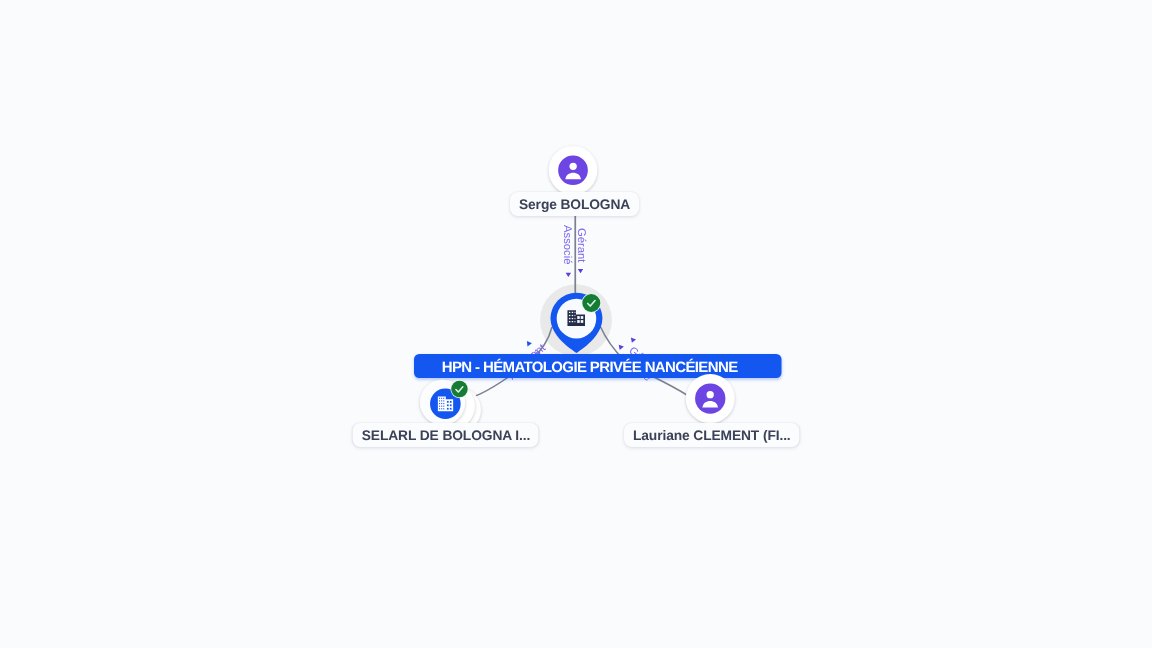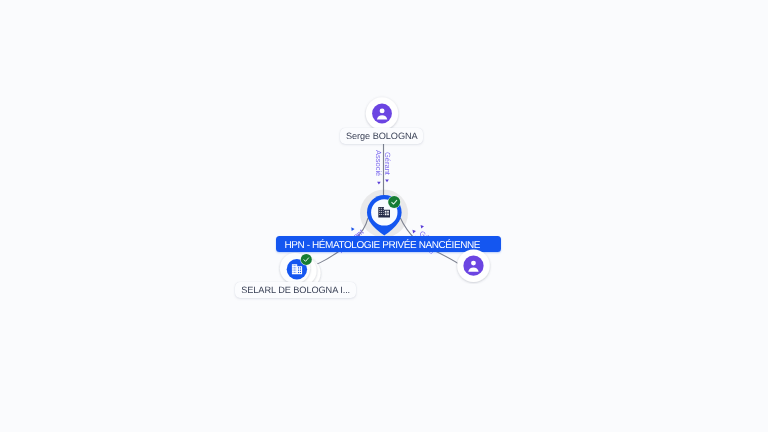--- a/index.html
+++ b/index.html
@@ -3,23 +3,23 @@
 <meta charset="utf-8">
 <style>
   html,body{margin:0;padding:0;}
   body{width:768px;height:432px;background:#fafbfd;font-family:"Liberation Sans",sans-serif;overflow:hidden;
         -webkit-font-smoothing:antialiased;text-rendering:geometricPrecision;}
   #graph{position:relative;width:768px;height:432px;background:#fafbfd;}
   svg.layer{position:absolute;left:0;top:0;width:768px;height:432px;overflow:visible;}
   .nodewrap{position:absolute;}
   .lbl{position:absolute;white-space:nowrap;font-size:9.2px;color:#3b4257;background:#fbfcfe;
        border-radius:5px;line-height:16.8px;height:16px;padding:0 5.8px;letter-spacing:-0.07px;
-       box-shadow:0 1px 2.5px rgba(96,108,140,.14),0 0 1px rgba(96,108,140,.2);}
+       box-shadow:0 1px 2.5px rgba(96,108,140,.14),0 0 1px rgba(96,108,140,.2);font-weight:bold;}
   .lbl.sel{background:#1456f0;color:#fff;height:16px;line-height:19.4px;border-radius:3.5px;font-size:10px;
-           padding:0 9px;letter-spacing:-0.42px;width:207.5px;box-shadow:0 1px 2px rgba(20,86,240,.28);}
+           padding:0 19px;letter-spacing:-0.42px;width:207.5px;box-shadow:0 1px 2px rgba(20,86,240,.28);}
   .elbl{position:absolute;font-size:7.5px;color:#7b68ee;white-space:nowrap;
         transform-origin:0 0;letter-spacing:0px;}
 </style>
 </head>
 <body>
 
 <div id="graph">
 
   <svg class="layer" viewBox="0 0 768 432">
     <circle cx="384" cy="213.5" r="24" fill="#e9e9ea"></circle>
@@ -158,14 +158,15 @@
           <filter id="psh2" x="-45%" y="-45%" width="190%" height="190%">
         <feDropShadow dx="0" dy="0.7" stdDeviation="0.95" flood-color="#6d7687" flood-opacity="0.40"></feDropShadow>
       </filter>
         </defs>
       <circle cx="18.5" cy="18.7" r="16.3" fill="#ffffff" filter="url(#psh2)"></circle>
       <circle cx="18.5" cy="18.7" r="10.1" fill="#6c45e2"></circle>
       <circle cx="18.45" cy="16.1" r="2.45" fill="#fff"></circle>
       <path d="M13.25,24.7 C13.65,21.8 15.85,20.4 18.45,20.4 C21.05,20.4 23.25,21.8 23.65,24.7 Z" fill="#fff"></path>
     </svg>
   </div>
+  <div class="lbl" style="left:416.2px;top:281.6px;">Lauriane CLEMENT (FI...</div>
 
 </div>
 
 </body></html>

